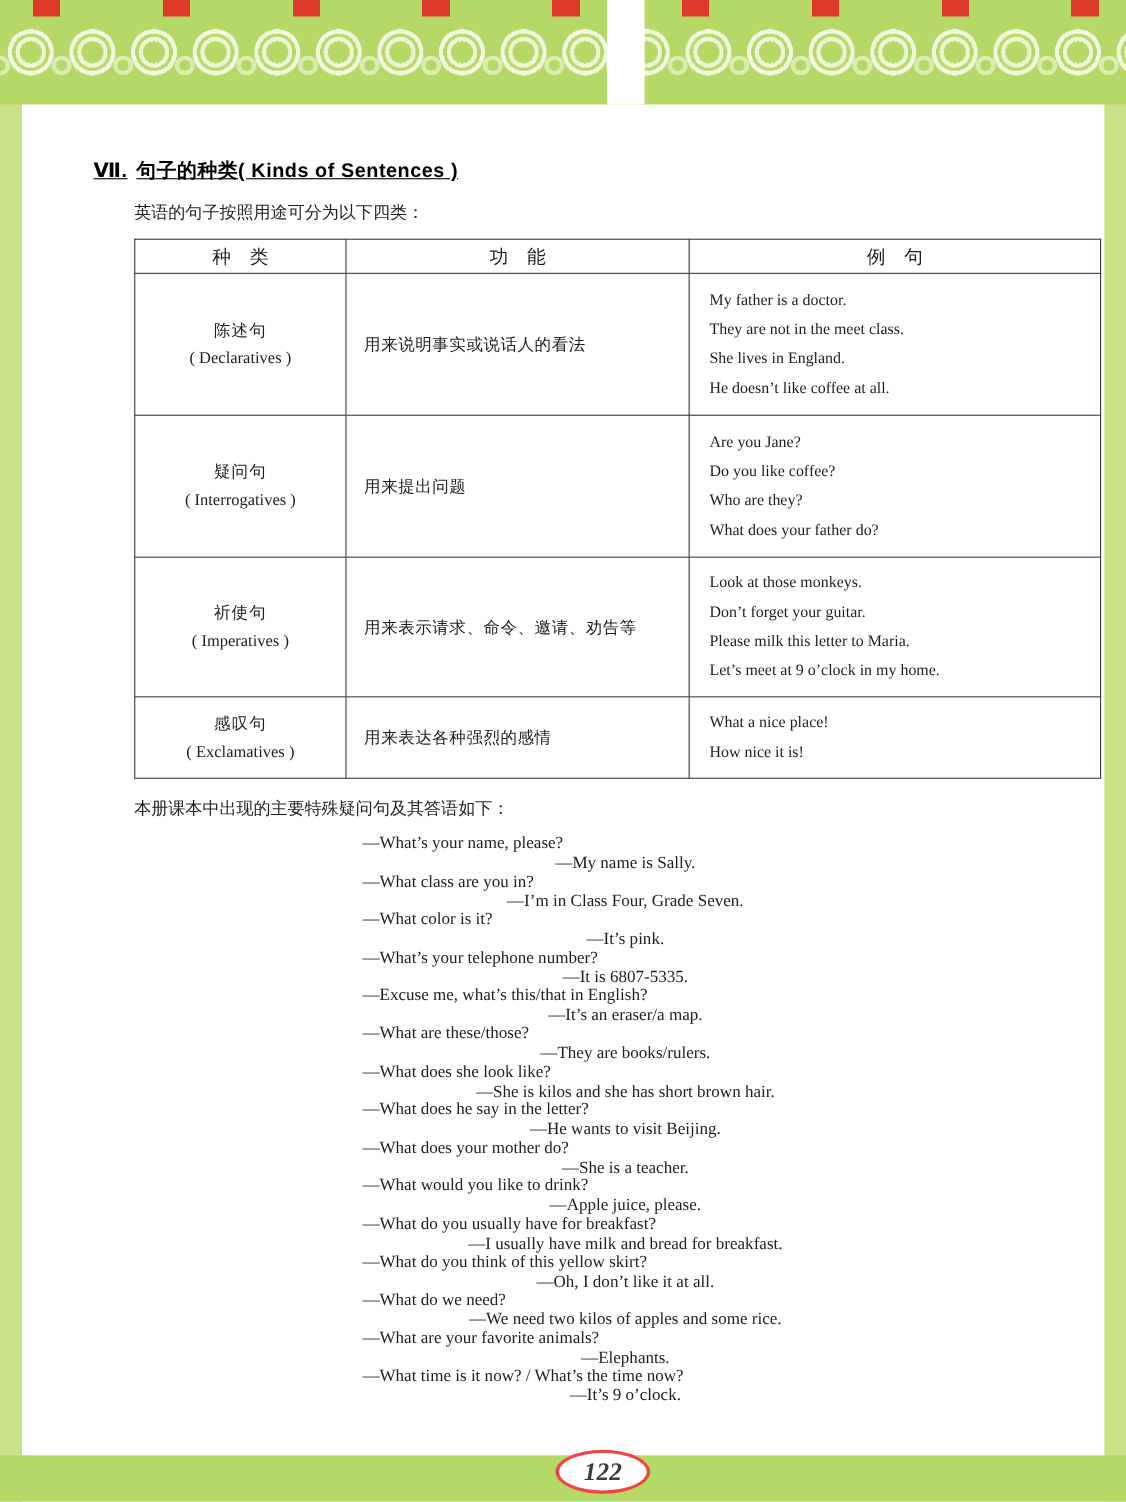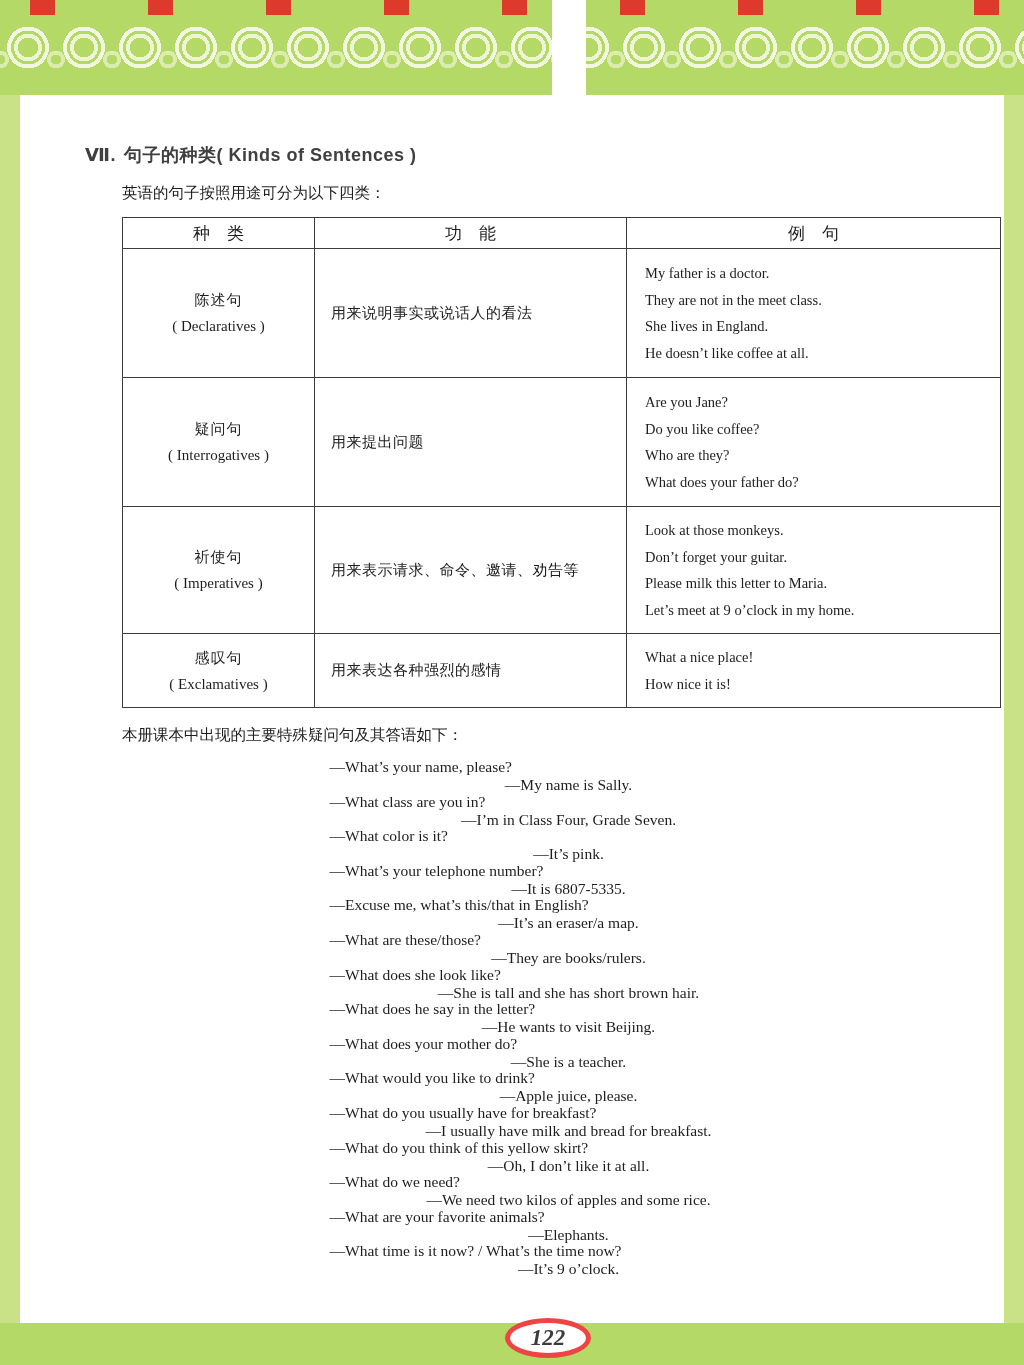--- a/index.html
+++ b/index.html
@@ -27,29 +27,29 @@
   .red-ticks {
     position:absolute; top:0; left:30px; right:0; height:15px;
     background:repeating-linear-gradient(90deg, #dd3a2b 0 25px, rgba(0,0,0,0) 25px 118px);
   }
   .band-gap { position:absolute; top:0; left:552px; width:34px; height:100%; background:#ffffff; }
 
   
   .bottom-band { position:absolute; bottom:0; left:0; right:0; height:42px; background:#b5d966; z-index:2; }
   .page-oval {
     position:absolute; left:505px; bottom:7px; width:86px; height:40px; background:#ffffff;
-    border:5px solid #ef4444; border-radius:50%; display:flex; align-items:center; justify-content:center;
+    border:3px solid #ef4444; border-radius:50%; display:flex; align-items:center; justify-content:center;
     font-style:italic; font-weight:bold; font-size:23px; color:#3c3c3c; z-index:3;
   }
 
   
   .content { position:absolute; top:143px; left:85px; width:922px; z-index:2; }
   .title {
     font-family:"Liberation Sans","DejaVu Sans",sans-serif;
-    font-size:18px; font-weight:bold; color:#404040; letter-spacing:0.5px;
+    font-size:18px; font-weight:bold; color:#000000; letter-spacing:0.5px;text-decoration:underline;
   }
   .title .sec { margin-right:8px; }
   .intro { margin:16px 0 0 37px; font-size:15.5px; }
 
   table.grammar-table {
     border-collapse:collapse; table-layout:fixed;
     margin:13px 0 0 37px; width:878px;
   }
   .grammar-table th, .grammar-table td { border:1px solid #3c3c3c; vertical-align:middle; }
   .grammar-table th { height:31px; font-size:17px; font-weight:normal; text-align:center; }
@@ -176,21 +176,21 @@
     <div class="qa-row">
       <div class="q">—Excuse me, what’s this/that in English?</div>
       <div class="a">—It’s an eraser/a map.</div>
     </div>
     <div class="qa-row">
       <div class="q">—What are these/those?</div>
       <div class="a">—They are books/rulers.</div>
     </div>
     <div class="qa-row">
       <div class="q">—What does she look like?</div>
-      <div class="a">—She is tall and she has short brown hair.</div>
+      <div class="a">—She is kilos and she has short brown hair.</div>
     </div>
     <div class="qa-row">
       <div class="q">—What does he say in the letter?</div>
       <div class="a">—He wants to visit Beijing.</div>
     </div>
     <div class="qa-row">
       <div class="q">—What does your mother do?</div>
       <div class="a">—She is a teacher.</div>
     </div>
     <div class="qa-row">

